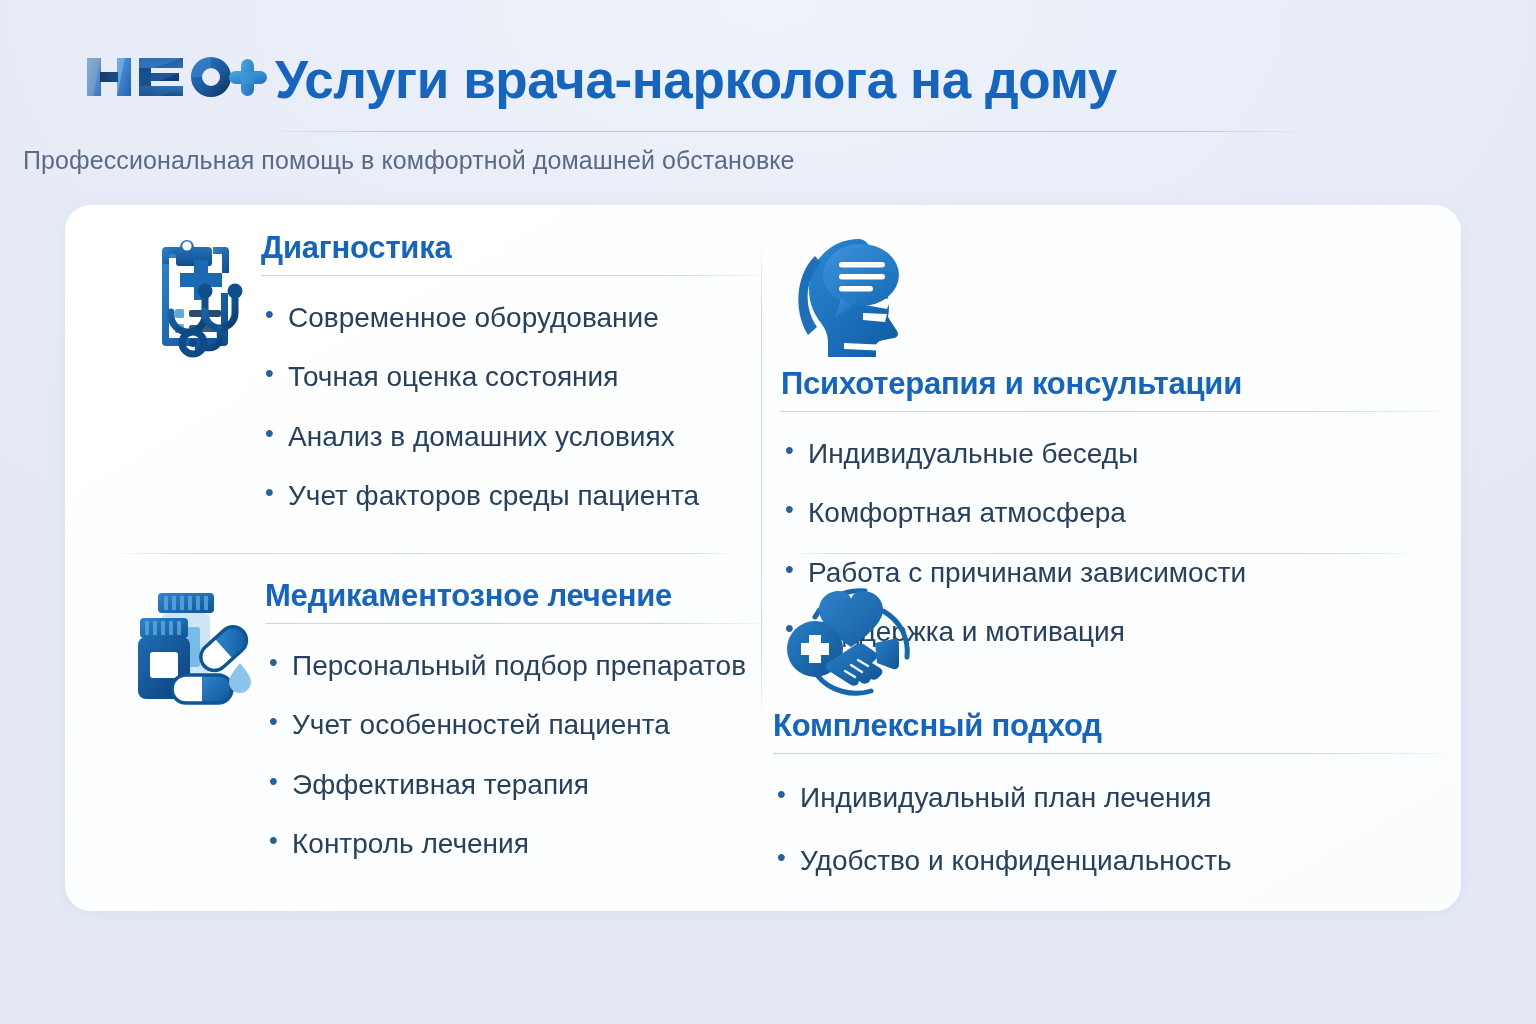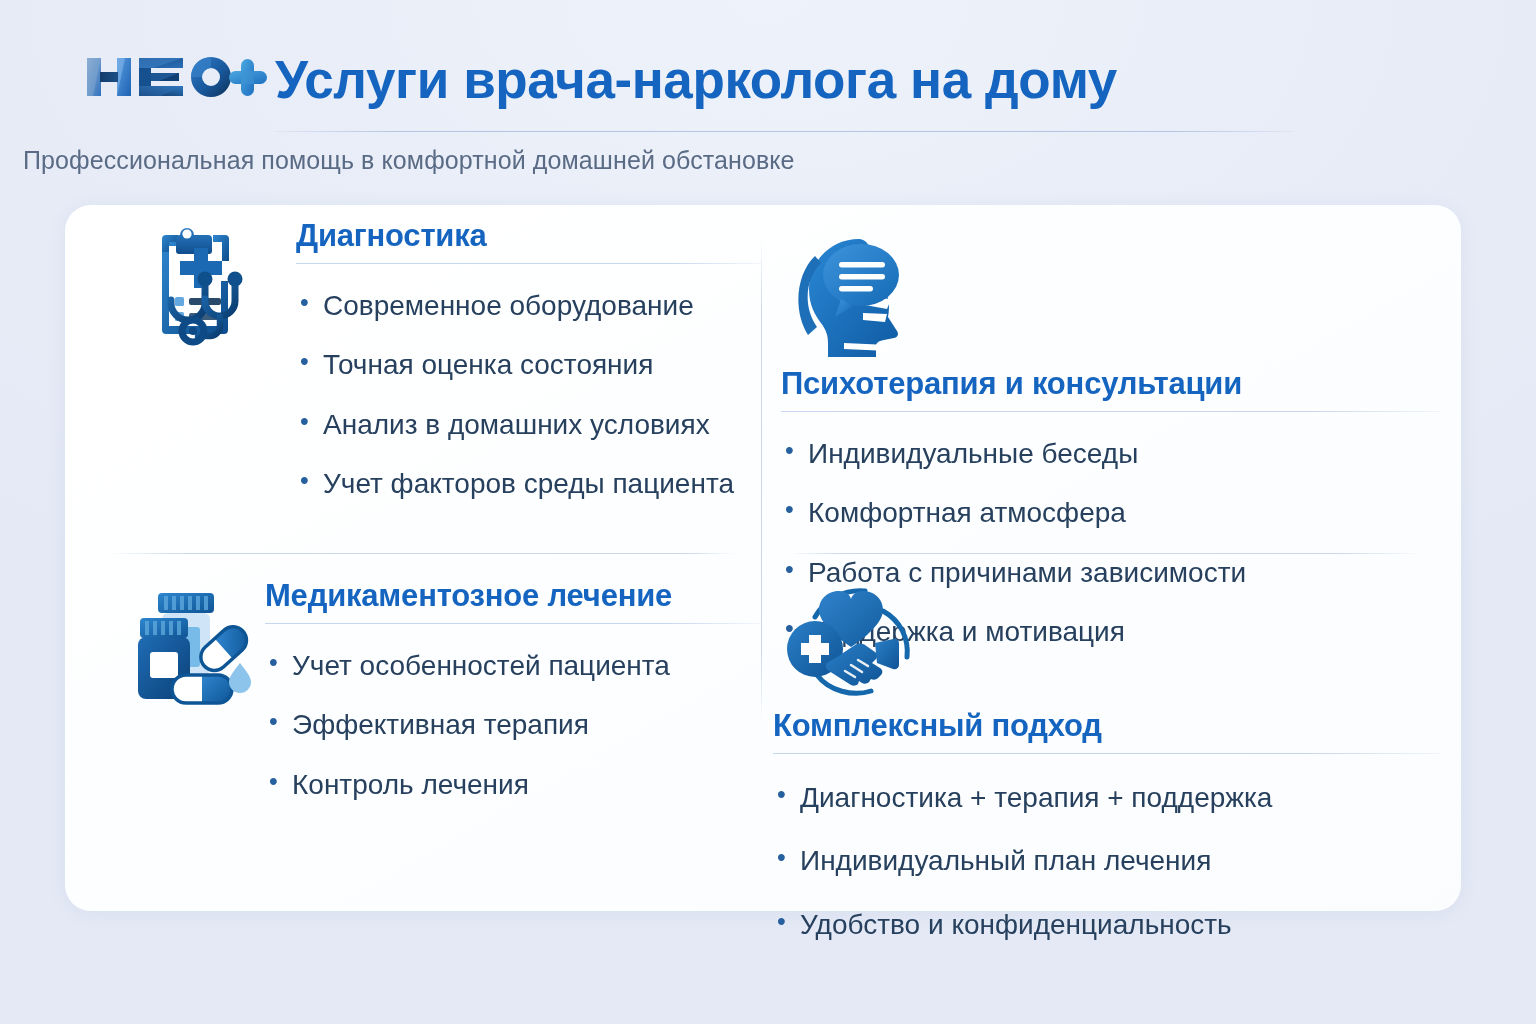--- a/index.html
+++ b/index.html
@@ -81,21 +81,21 @@
   .div-h {
     position:absolute;
     left:45px; top:348px;
     width:1306px; height:1px;
     background:linear-gradient(to right, rgba(200,215,238,0.05) 0%, rgba(198,214,238,0.95) 6%, rgba(198,214,238,0.95) 44%, rgba(198,214,238,0) 48%, rgba(198,214,238,0) 52%, rgba(198,214,238,0.95) 56%, rgba(198,214,238,0.95) 94%, rgba(200,215,238,0.05) 100%);
   }
 
   
   .card { position:absolute; display:flex; }
 
-  .card-1 { left:60px;  top:8px;  width:636px; height:320px;gap:35px; }
+  .card-1 { left:60px;  top:20px;  width:636px; height:320px; }
   .card-2 { left:716px; top:20px;  width:660px; height:320px;flex-direction:column; }
   .card-3 { left:50px;  top:368px; width:646px; height:320px; }
   .card-4 { left:708px; top:368px; width:668px; height:300px;flex-direction:column; }
 
   .icon-wrap {
     flex:0 0 auto;
     width:136px;
     display:flex;
     justify-content:center;
     padding-top:8px;
@@ -371,20 +371,21 @@
           <rect x="48" y="88" width="60" height="28" rx="14" fill="none" stroke="#0e5596" stroke-width="3.5"></rect>
         </g>
 
         <path d="M116 76 c7 9 11 14 11 19 a11 11 0 01-22 0 c0-5 4-10 11-19z" fill="#8cc4ec"></path>
       </svg>
     </div>
     <div class="card-body">
       <div class="card-title">Медикаментозное лечение</div>
       <div class="card-rule"></div>
       <ul class="bullets">
+        <li>Персональный подбор препаратов</li>
         <li>Учет особенностей пациента</li>
         <li>Эффективная терапия</li>
         <li>Контроль лечения</li>
       </ul>
     </div>
   </div>
 
   <div class="card card-4">
     <div class="icon-wrap ic-4">
       <svg width="146" height="124" viewBox="0 0 146 124">
@@ -418,20 +419,19 @@
           <path d="M66 92 l10 6"></path>
             <path d="M72 86 l11 7"></path>
             <path d="M79 81 l10 6"></path>
         </g>
       </svg>
     </div>
     <div class="card-body">
       <div class="card-title">Комплексный подход</div>
       <div class="card-rule"></div>
       <ul class="bullets">
-        <li>Диагностика + терапия + поддержка</li>
         <li>Индивидуальный план лечения</li>
         <li>Удобство и конфиденциальность</li>
       </ul>
     </div>
   </div>
 
 </div>
 
 </body></html>

